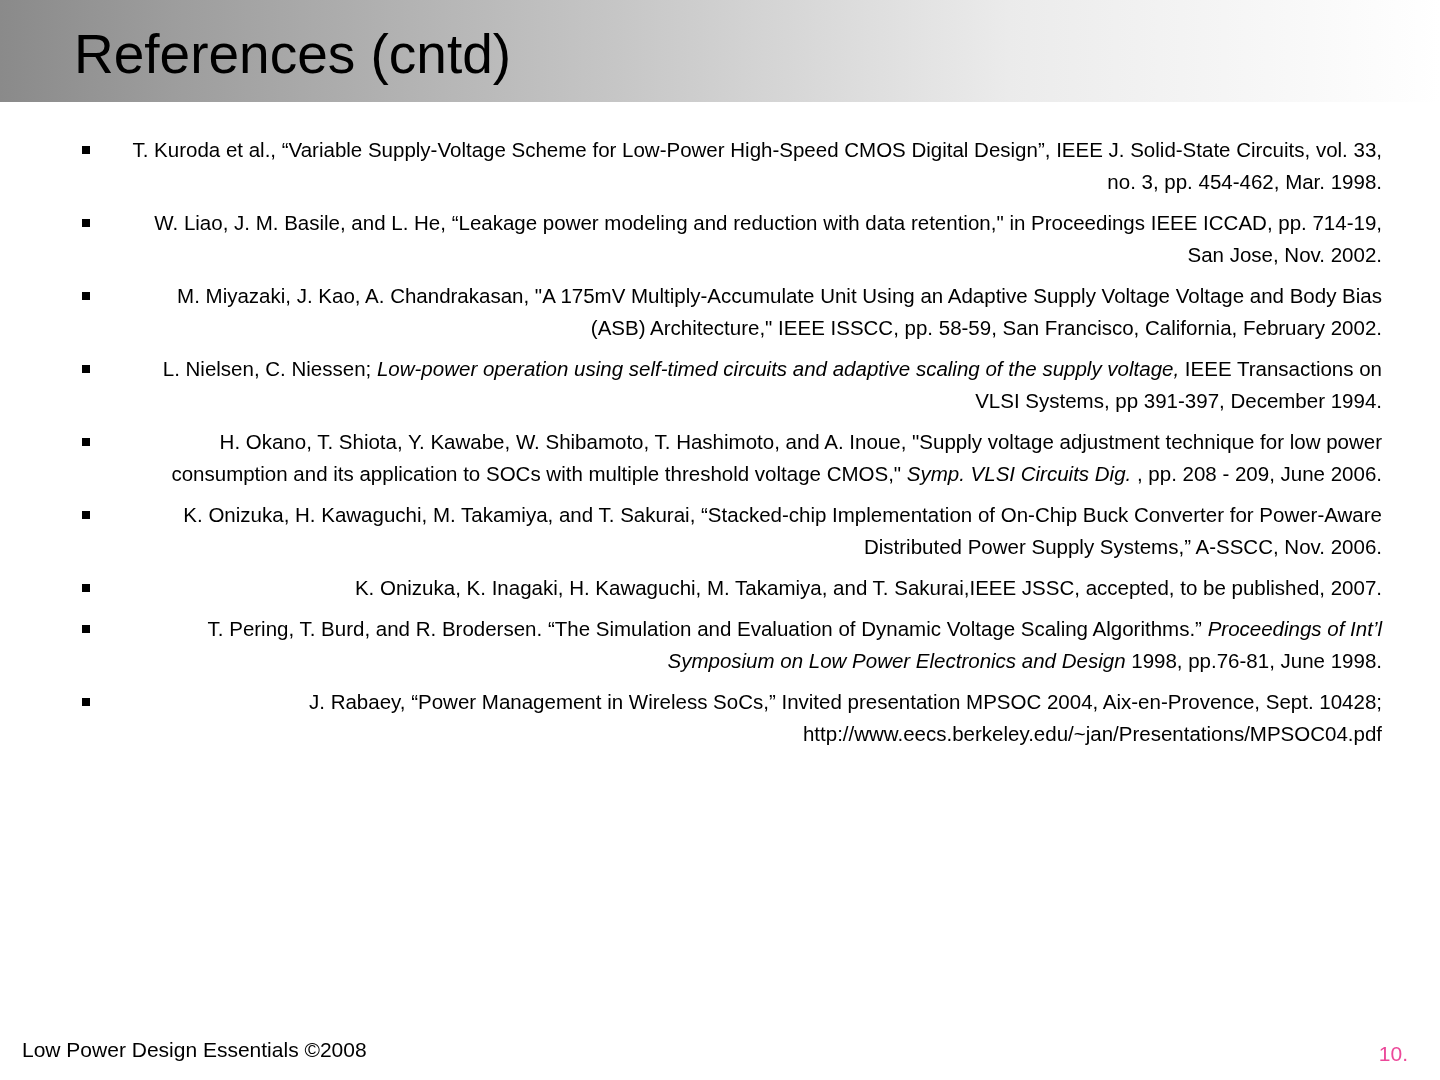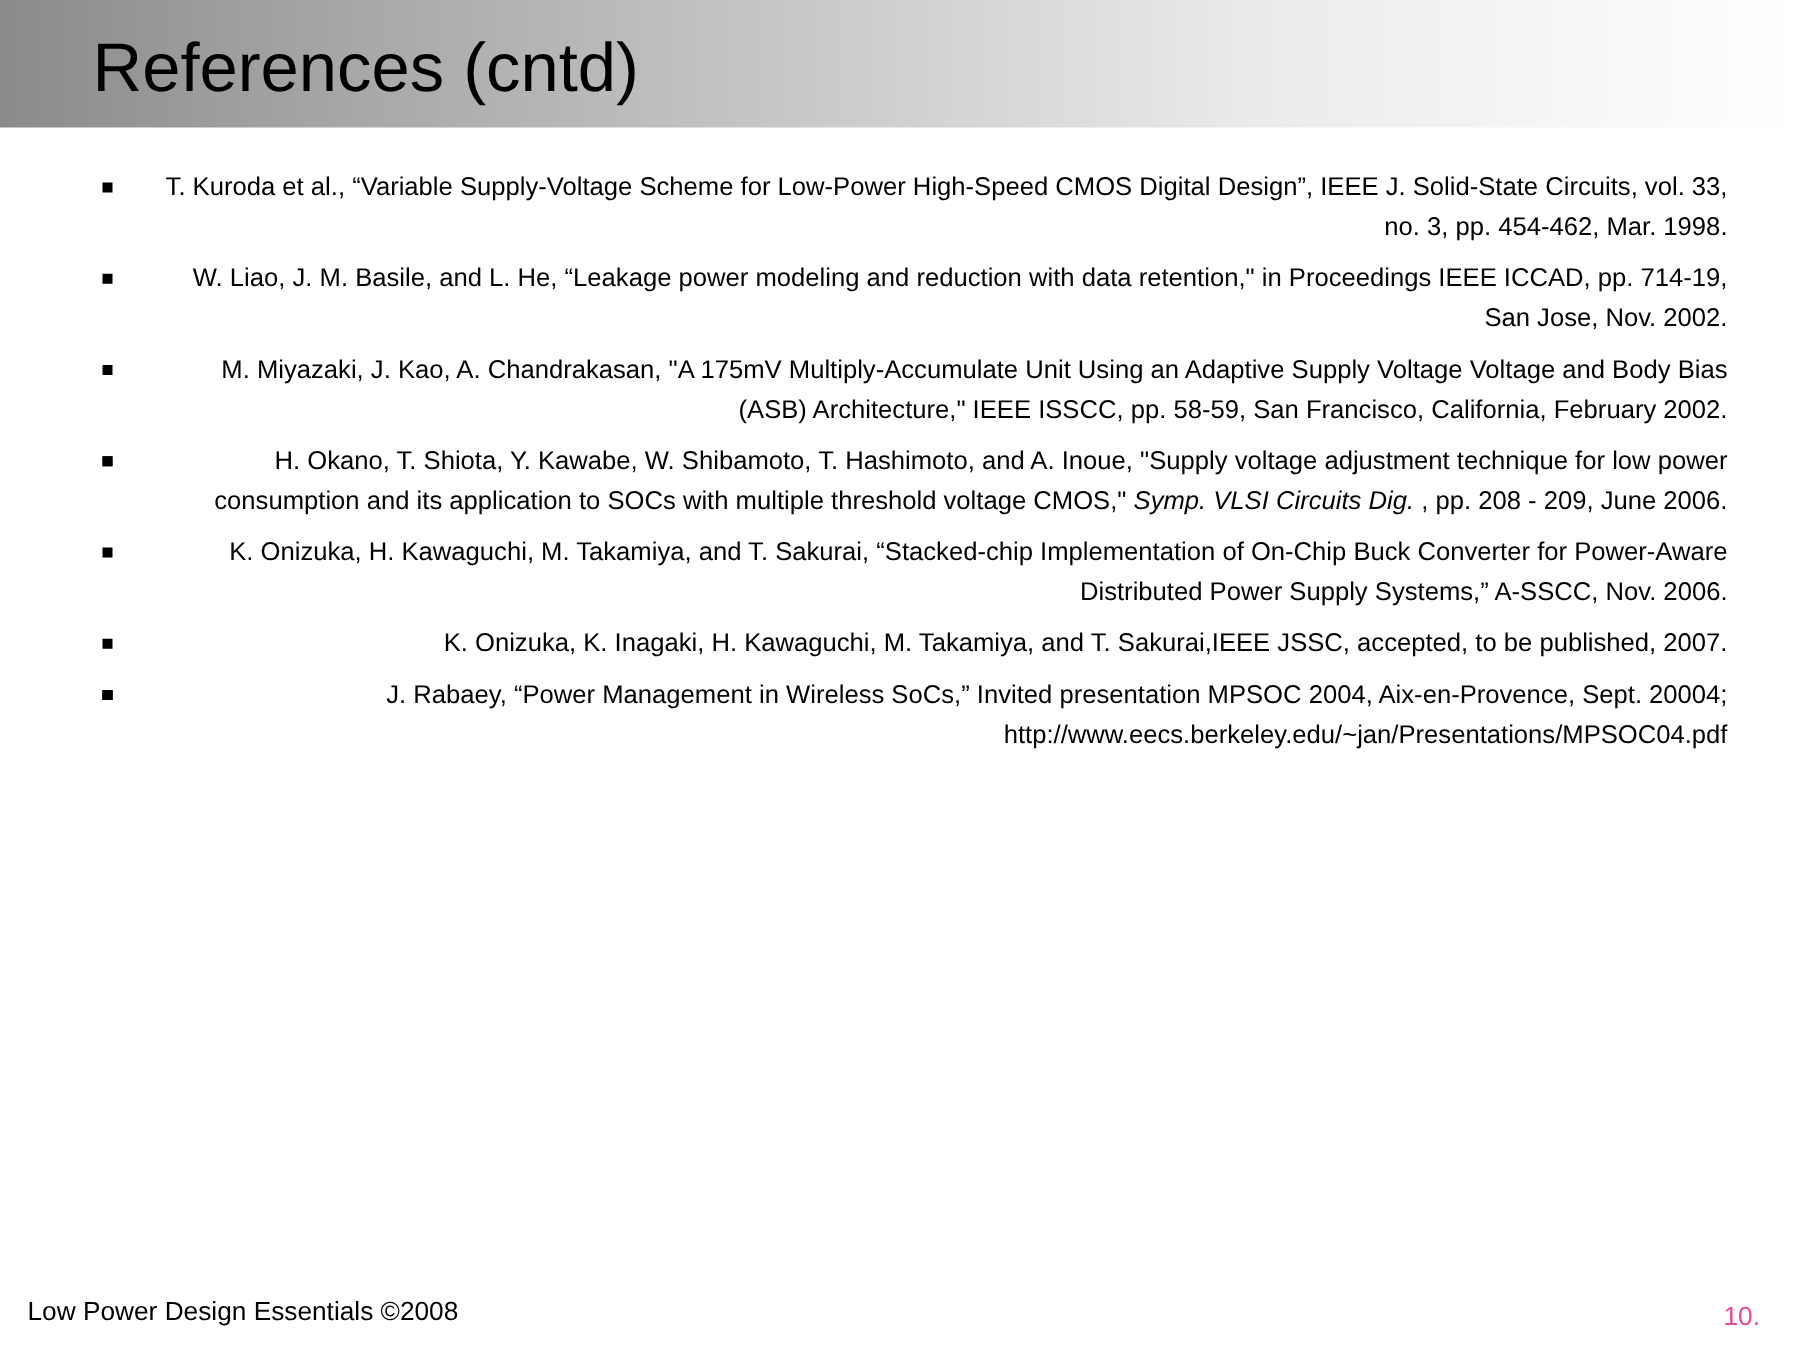--- a/index.html
+++ b/index.html
@@ -87,25 +87,25 @@
 <div class="slide">
 
   <div class="title-band">
     <div class="title-text">References (cntd)</div>
   </div>
 
   <div class="refs">
       <div class="ref-item"><span class="bullet"></span><span><span>T. Kuroda et al., “Variable Supply-Voltage Scheme for Low-Power High-Speed CMOS Digital Design”, IEEE J. Solid-State Circuits, vol. 33, no. 3, pp. 454-462, Mar. 1998.</span></span></div>
       <div class="ref-item"><span class="bullet"></span><span><span>W. Liao, J. M. Basile, and L. He, “Leakage power modeling and reduction with data retention," in Proceedings IEEE ICCAD, pp. 714-19,  San Jose, Nov. 2002.</span></span></div>
       <div class="ref-item"><span class="bullet"></span><span><span>M. Miyazaki, J. Kao, A. Chandrakasan, "A 175mV Multiply-Accumulate Unit Using an Adaptive Supply Voltage Voltage and Body Bias (ASB) Architecture," IEEE ISSCC, pp. 58-59, San Francisco, California, February 2002.</span></span></div>
-      <div class="ref-item"><span class="bullet"></span></div>
+      <div class="ref-item"><span class="bullet"></span><span><span>L. Nielsen, C. Niessen; </span><em>Low-power operation using self-timed circuits and adaptive scaling of the supply voltage,</em><span> IEEE Transactions on VLSI Systems, pp 391-397, December 1994.</span></span></div>
       <div class="ref-item"><span class="bullet"></span><span><span>H. Okano, T. Shiota, Y. Kawabe, W. Shibamoto, T. Hashimoto, and A. Inoue, "Supply voltage adjustment technique for low power consumption and its application to SOCs with multiple threshold voltage CMOS," </span><em>Symp. VLSI Circuits Dig.</em><span> , pp. 208 - 209, June 2006.</span></span></div>
       <div class="ref-item"><span class="bullet"></span><span><span>K. Onizuka, H. Kawaguchi, M. Takamiya, and T. Sakurai, “Stacked-chip Implementation of On-Chip Buck Converter for Power-Aware Distributed Power Supply Systems,” A-SSCC, Nov. 2006.</span></span></div>
       <div class="ref-item"><span class="bullet"></span><span><span>K. Onizuka, K. Inagaki, H. Kawaguchi, M. Takamiya, and T. Sakurai,IEEE JSSC, accepted, to be published, 2007.</span></span></div>
+      <div class="ref-item"><span class="bullet"></span><span><span>T. Pering, T. Burd, and R. Brodersen. “The Simulation and Evaluation of Dynamic Voltage Scaling Algorithms.” </span><em>Proceedings of Int’l Symposium on Low Power Electronics and Design</em><span> 1998, pp.76-81, June 1998.</span></span></div>
       <div class="ref-item"><span class="bullet"></span></div>
-      <div class="ref-item"><span class="bullet"></span></div>
-      <div class="ref-item"><span class="bullet"></span><span><span>J. Rabaey, “Power Management in Wireless SoCs,” Invited presentation MPSOC 2004, Aix-en-Provence, Sept. 20004; http://www.eecs.berkeley.edu/~jan/Presentations/MPSOC04.pdf</span></span></div>
+      <div class="ref-item"><span class="bullet"></span><span><span>J. Rabaey, “Power Management in Wireless SoCs,” Invited presentation MPSOC 2004, Aix-en-Provence, Sept. 10428; http://www.eecs.berkeley.edu/~jan/Presentations/MPSOC04.pdf</span></span></div>
     </div>
 
   <div class="footer-left">Low Power Design Essentials ©2008</div>
   <div class="footer-right">10.</div>
 
 </div>
 
 </body></html>

